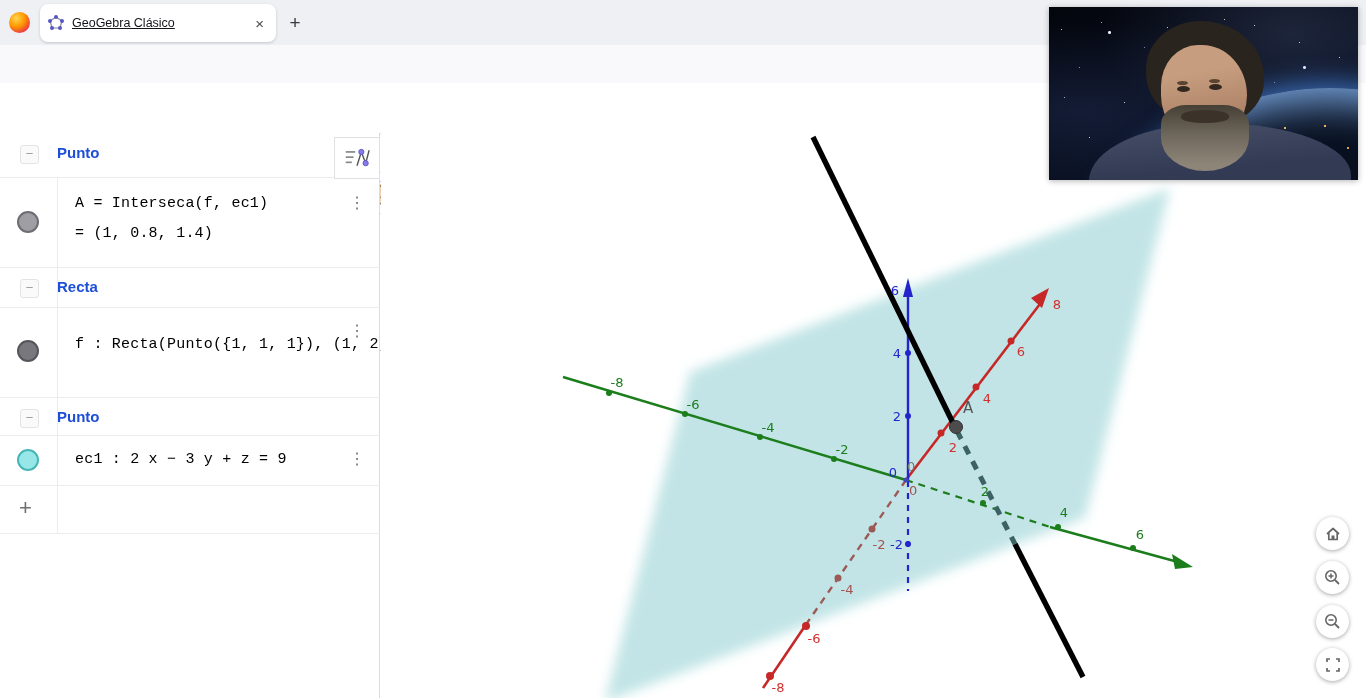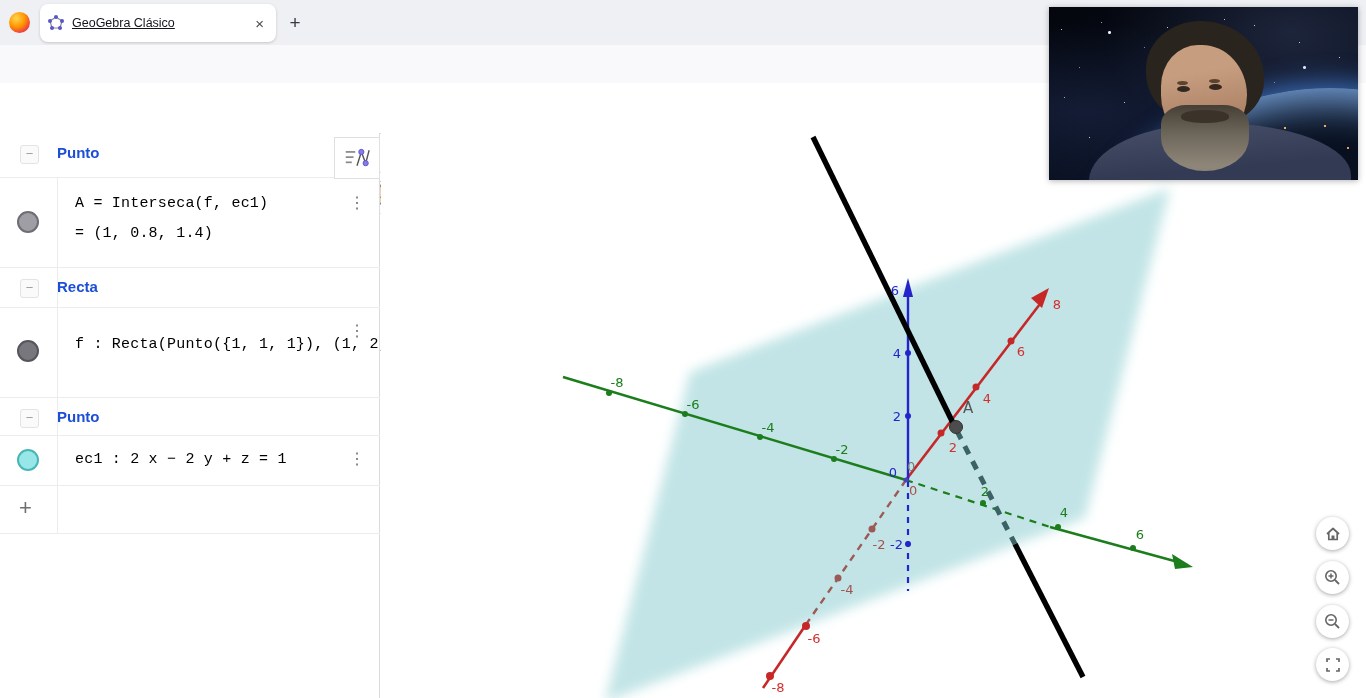--- a/index.html
+++ b/index.html
@@ -277,21 +277,21 @@
   <div class="hairline" style="top:264px"></div>
 
   <div class="sec-head" style="top:264px">
     <div class="collapse">−</div>
     <div class="sec-title">Punto</div>
   </div>
   <div class="hairline" style="top:302px"></div>
 
   <div class="row" style="top:302px;height:50px">
     <div class="toggle t-teal" style="top:14px"></div>
-    <div class="mathline" style="top:16px">ec1 :  2 x − 2 y + z  =  1</div>
+    <div class="mathline" style="top:16px">ec1 :  2 x − 3 y + z  =  9</div>
     <div class="kebab" style="top:14px">⋮</div>
   </div>
   <div class="hairline" style="top:352px"></div>
 
   <div class="row" id="input-row" style="top:352px;height:48px">
     <div class="plus">+</div>
   </div>
   <div class="hairline" style="top:400px"></div>
 </div>
 <div id="style-btn" class="abs">

